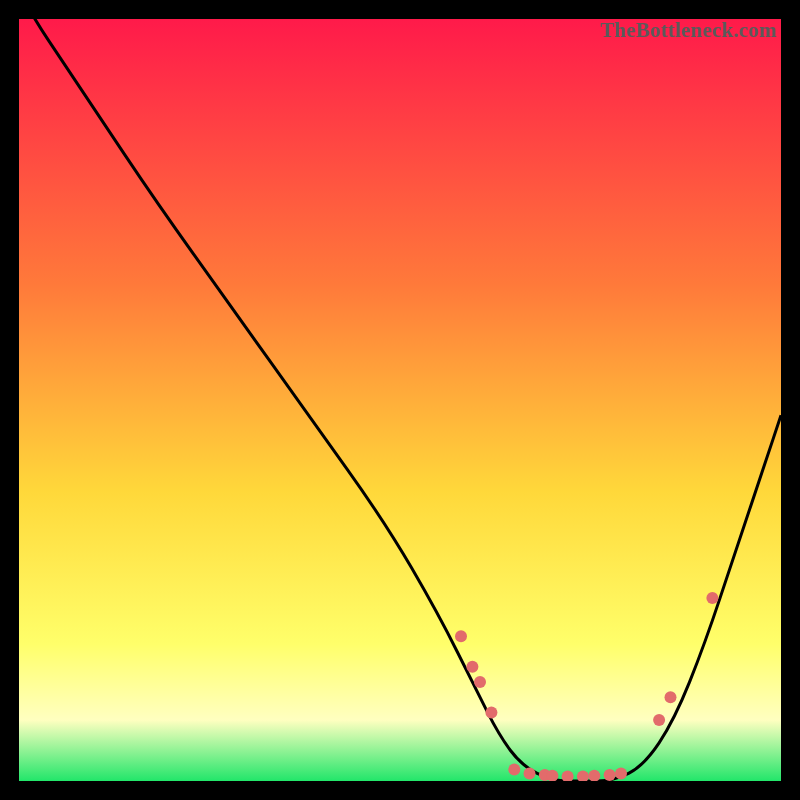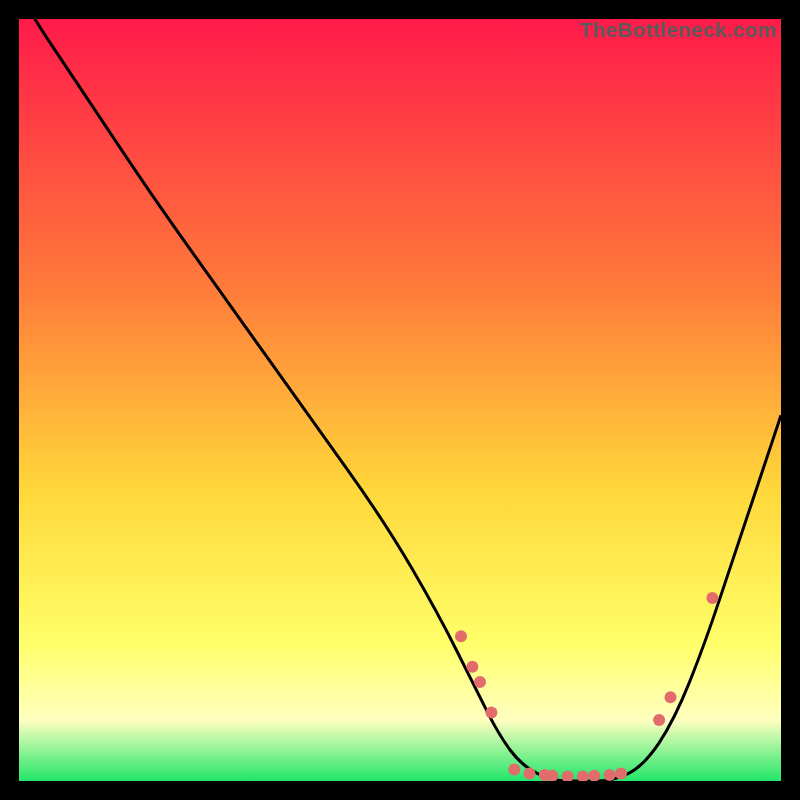--- a/index.html
+++ b/index.html
@@ -22,21 +22,21 @@
     position: absolute;
     left: 0;
     top: 0;
     width: 100%;
     height: 100%;
   }
   .watermark {
     position: absolute;
     right: 4px;
     top: -1px;
-    font-family: Liberation Sans, sans-serif;
+    font-family: Liberation Serif, serif;
     font-size: 21px;
     font-weight: 600;
     color: #5a5a5a;
     letter-spacing: 0.2px;
     white-space: nowrap;
   }
   svg.curve {
     position: absolute;
     left: 0;
     top: 0;

